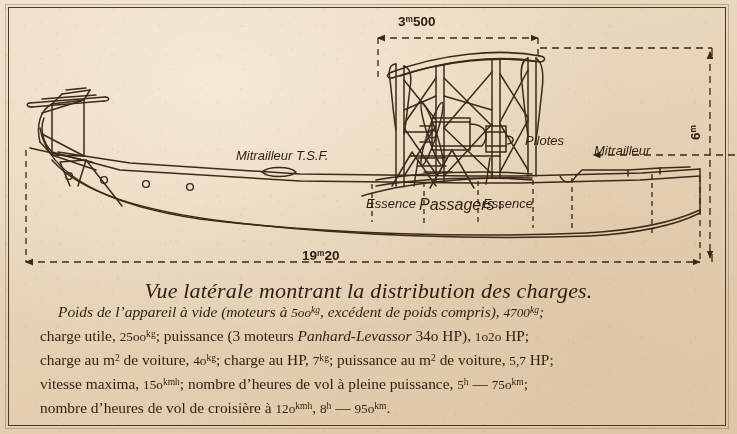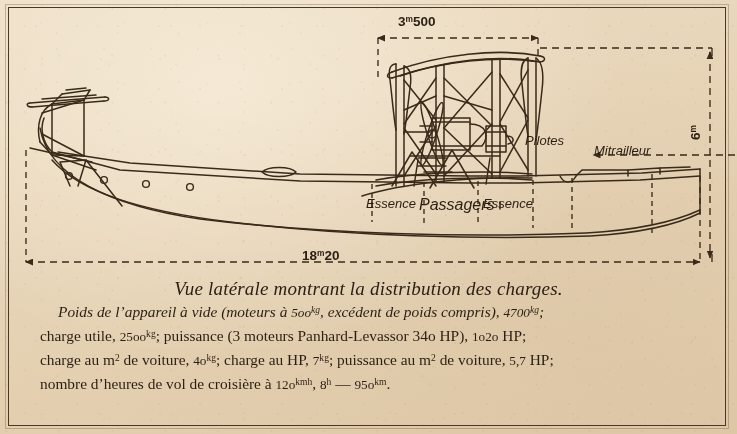--- a/index.html
+++ b/index.html
@@ -34,31 +34,31 @@
     border:1.7px solid #4a3826;
   }
   #frame:after{
     content:"";position:absolute;left:-4px;top:-4px;right:-4px;bottom:-4px;
     border:1px solid #6b5236;opacity:.35;
   }
   #art{position:absolute;left:0;top:0;}
   
   #caption{
     position:absolute;left:0;right:0;top:278px;text-align:center;
-    font-style:italic;font-size:19px;color:#2e2015;letter-spacing:.2px;
+    font-style:italic;font-size:22px;color:#2e2015;letter-spacing:.2px;
   }
   #body{
     position:absolute;left:40px;top:300px;width:660px;
     font-size:15.4px;color:#2b1e13;line-height:20.6px;
   }
   #body .ln{white-space:nowrap;}
   #body .ln.ind{text-indent:18px;font-style:italic;}
   sup{font-size:.62em;vertical-align:.46em;letter-spacing:0;}
   .sc{font-size:.86em;}
-  .it{}
+  .it{font-style:italic;}
   .lbl{font-style:italic;font-family:"Liberation Sans",sans-serif;}
 </style>
 </head>
 <body>
 
 <div id="page">
   <div id="grain"></div>
   <div id="frame"></div>
 
   <svg id="art" width="737" height="434" viewBox="0 0 737 434">
@@ -232,29 +232,30 @@
     </g>
   </svg>
 
   <div style="position:absolute;left:398px;top:14px;font-size:13.5px;color:#2b1e13;
               font-family:'Liberation Sans',sans-serif;font-weight:600;">
     <span>3</span><sup>m</sup><span>500</span>
   </div>
 
   <div style="position:absolute;left:302px;top:248px;font-size:13.5px;color:#2b1e13;
               font-family:'Liberation Sans',sans-serif;font-weight:600;">
-    <span>18</span><sup>m</sup><span>20</span>
+    <span>19</span><sup>m</sup><span>20</span>
   </div>
 
   <div style="position:absolute;left:688px;top:140px;font-size:13.5px;color:#2b1e13;
               font-family:'Liberation Sans',sans-serif;font-weight:600;
               transform:rotate(-90deg);transform-origin:left top;">
     <span>6</span><sup>m</sup>
   </div>
 
+  <div class="lbl" style="position:absolute;left:236px;top:148px;font-size:13px;color:#2b1e13;">Mitrailleur T.S.F.</div>
 
   <div class="lbl" style="position:absolute;left:366px;top:196px;font-size:13px;color:#2b1e13;">Essence</div>
 
   <div class="lbl" style="position:absolute;left:419px;top:196px;font-size:16px;color:#2b1e13;">Passagers</div>
 
   <div class="lbl" style="position:absolute;left:483px;top:196px;font-size:13px;color:#2b1e13;">Essence</div>
 
   <div class="lbl" style="position:absolute;left:525px;top:133px;font-size:13px;color:#2b1e13;">Pilotes</div>
 
   <div class="lbl" style="position:absolute;left:594px;top:143px;font-size:13px;color:#2b1e13;">Mitrailleur</div>
@@ -268,19 +269,22 @@
     </div>
 
     <div class="ln">
       <span>charge utile, </span><span class="sc">25oo</span><sup>kg</sup><span>; puissance (3 moteurs </span><span class="it">Panhard-Levassor</span><span> 34o HP), </span><span class="sc">1o2o</span><span> HP;</span>
     </div>
 
     <div class="ln">
       <span>charge au m</span><sup>2</sup><span> de voiture, </span><span class="sc">4o</span><sup>kg</sup><span>; charge au HP, </span><span class="sc">7</span><sup>kg</sup><span>; puissance au m</span><sup>2</sup><span> de voiture, </span><span class="sc">5,7</span><span> HP;</span>
     </div>
 
+    <div class="ln">
+      <span>vitesse maxima, </span><span class="sc">15o</span><sup>kmh</sup><span>; nombre d’heures de vol à pleine puissance, </span><span class="sc">5</span><sup>h</sup><span> — </span><span class="sc">75o</span><sup>km</sup><span>;</span>
+    </div>
 
     <div class="ln">
       <span>nombre d’heures de vol de croisière à </span><span class="sc">12o</span><sup>kmh</sup><span>, </span><span class="sc">8</span><sup>h</sup><span> — </span><span class="sc">95o</span><sup>km</sup><span>.</span>
     </div>
 
   </div>
 </div>
 
 </body></html>

